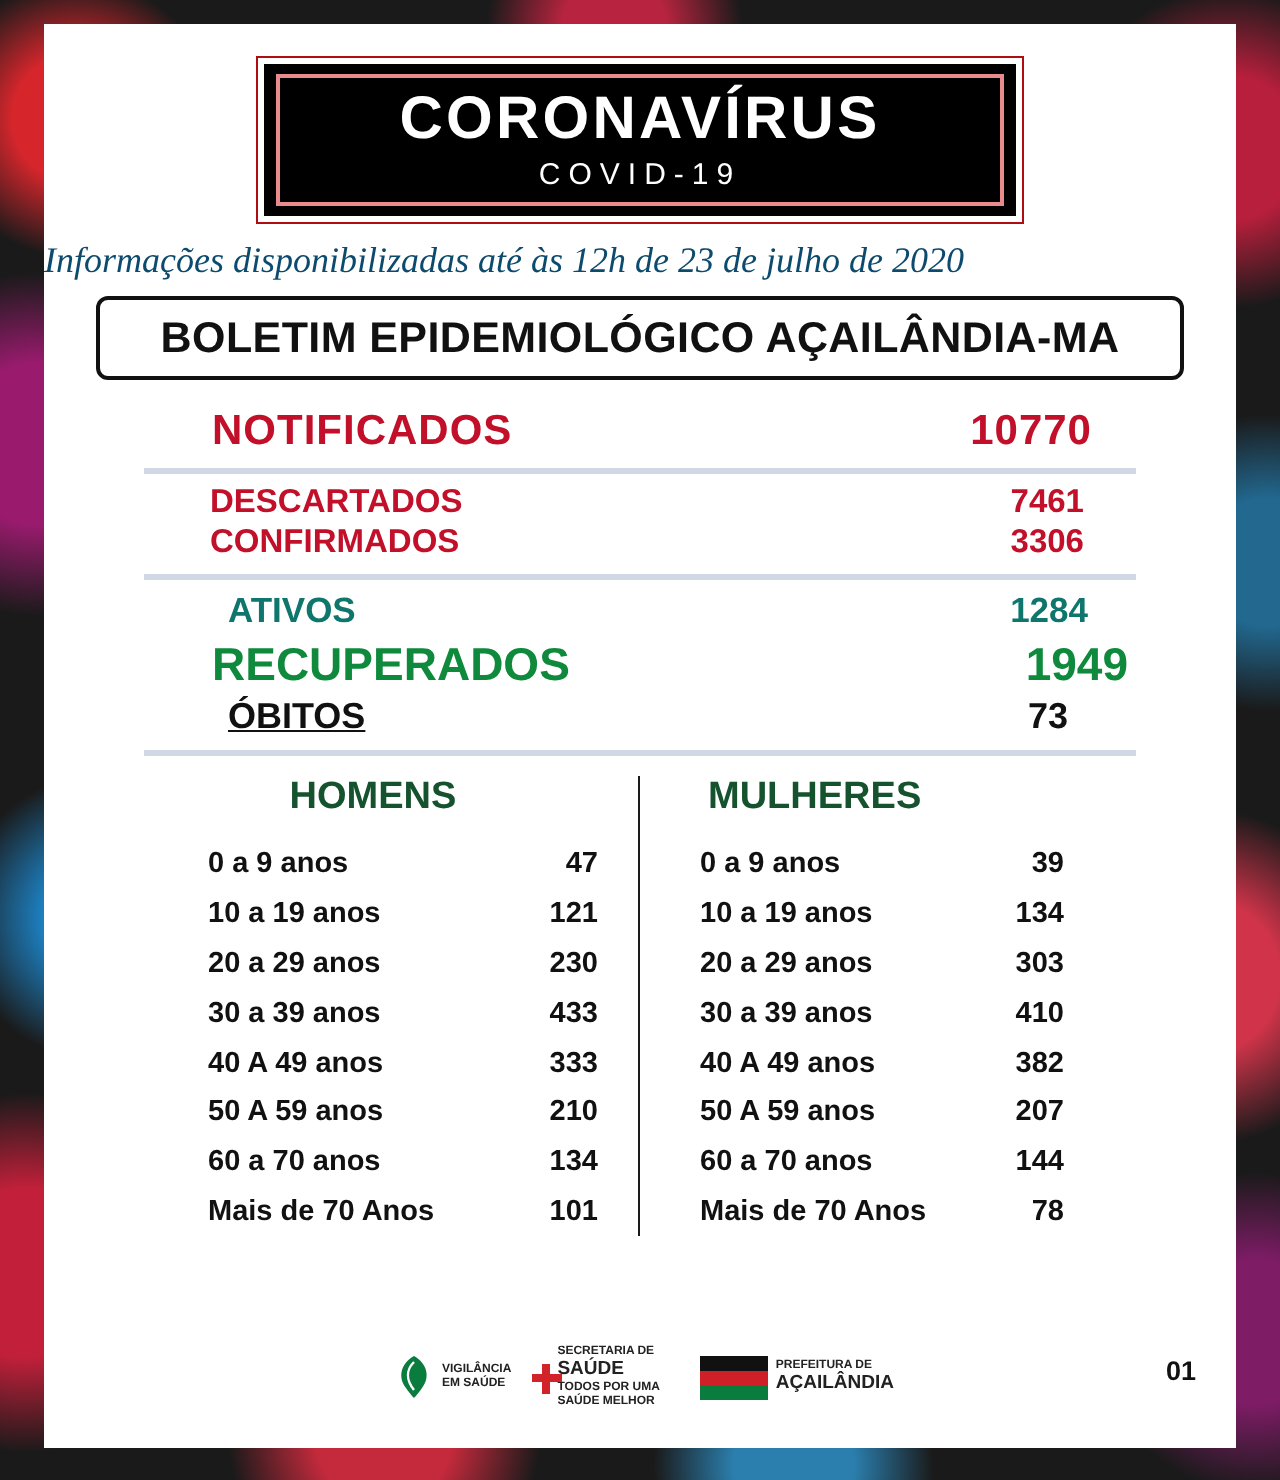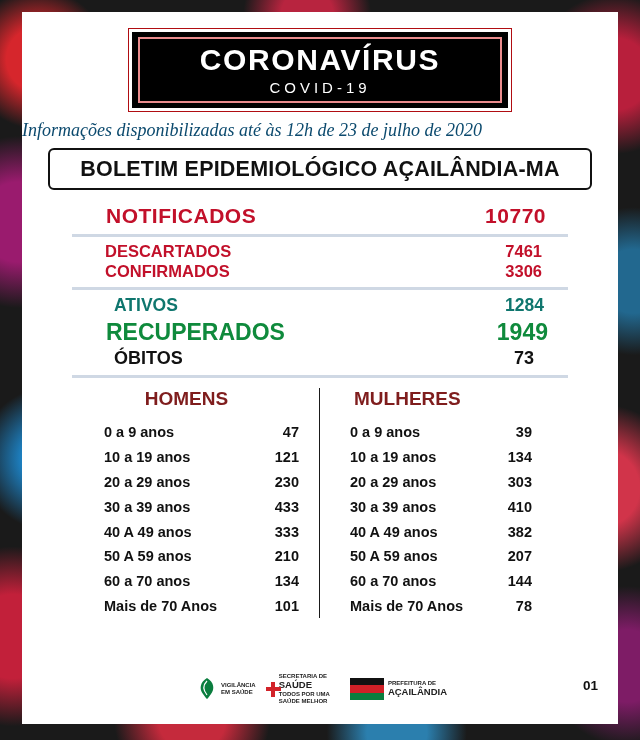--- a/index.html
+++ b/index.html
@@ -152,28 +152,28 @@
   }
   .r-ativos .lbl { margin-left: 38px; }
   .r-ativos .val { margin-right: 20px; }
 
   .r-recuperados { margin-top: 3px; }
   .r-recuperados .lbl, .r-recuperados .val {
     color: #0f8a3c;
     font-size: 23px;
   }
   .r-recuperados .lbl { margin-left: 30px; }
-  .r-recuperados .val { margin-right: 16px; }
+  .r-recuperados .val { }
 
   .r-obitos { margin-top: 2px; }
   .r-obitos .lbl, .r-obitos .val {
     color: #111111;
     font-size: 18px;
   }
-  .r-obitos .lbl { margin-left: 38px; }
+  .r-obitos .lbl { margin-left: 38px; text-decoration: underline; }
   .r-obitos .val { margin-right: 30px; }
 
   
   .epi-title {
     text-align: center;
     color: #c2102a;
     font-weight: bold;
     font-size: 14.5px;
     letter-spacing: 0.2px;
     margin-top: 28px;
@@ -184,21 +184,21 @@
     width: 500px;
   }
   .epi-col {
     width: 50%;
     box-sizing: border-box;
   }
   .epi-col.left { padding-right: 16px; border-right: 1.5px solid #1a1a1a; }
   .epi-col.right { padding-left: 20px; }
   .epi-head {
     text-align: center;
-    color: #7f1d1d;
+    color: #14532d;
     font-weight: bold;
     font-size: 19px;
     margin-bottom: 10px;
   }
   .epi-col.right .epi-head { text-align: left; padding-left: 14px; }
   .epi-row {
     display: flex;
     justify-content: space-between;
     font-size: 14.5px;
     font-weight: bold;

